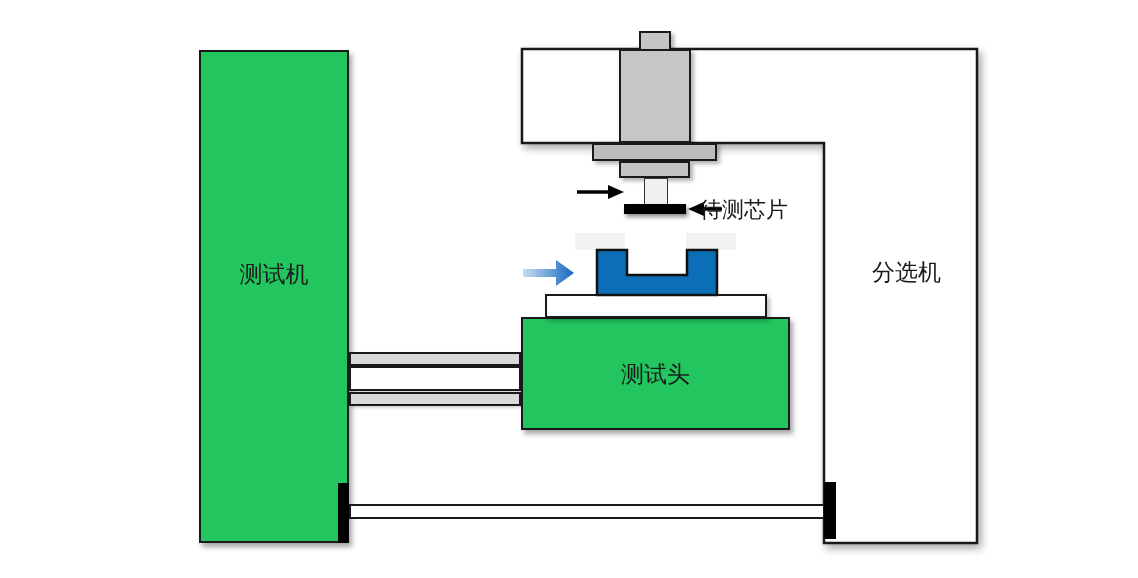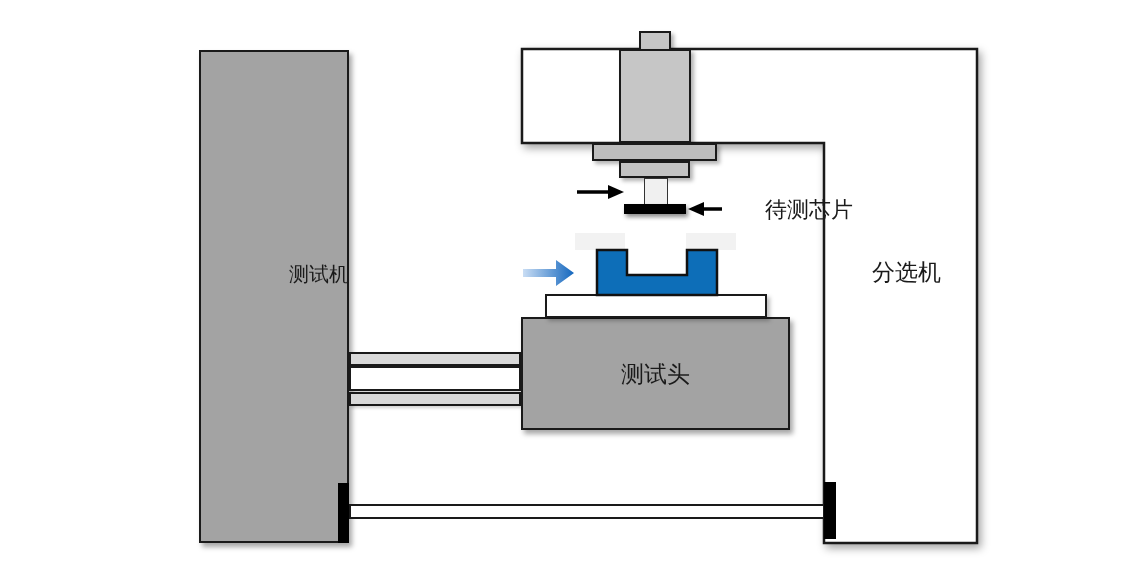--- a/index.html
+++ b/index.html
@@ -5,21 +5,21 @@
   html,body{margin:0;padding:0;background:#ffffff;}
   #canvas{
     position:relative;
     width:1138px;height:578px;
     background:#ffffff;
     font-family:"Liberation Sans", sans-serif;
     overflow:hidden;
   }
   .abs{position:absolute;box-sizing:border-box;}
   .box{
-    background:#a3a3a3;
+    background:#22c55e;
     border:2.5px solid #1a1a1a;
     box-shadow:3px 4px 5px rgba(0,0,0,0.35);
   }
   .label{
     color:#1a1a1a;
     font-size:22px;
     line-height:24px;
     white-space:nowrap;
   }
   .label-blue{
@@ -93,22 +93,22 @@
     </g>
 
     <g>
       <line x1="722" y1="209" x2="702" y2="209" stroke="#000" stroke-width="3.5"></line>
       <polygon points="704,202 688,209 704,216" fill="#000"></polygon>
     </g>
 
     <polygon points="523,269 556,269 556,260 574,273 556,286 556,277 523,277" fill="url(#blueArrowGrad)"></polygon>
   </svg>
 
-  <div class="abs label" style="left:199px;top:262px;width:150px;text-align:right;font-size:20px;z-index:7;">测试机</div>
+  <div class="abs label" style="left:199px;top:262px;width:150px;text-align:center;font-size:23px;z-index:7;">测试机</div>
 
   <div class="abs label" style="left:824px;top:260px;width:165px;text-align:center;font-size:23px;z-index:7;">分选机</div>
 
 
-  <div class="abs label" style="left:765px;top:198px;font-size:22px;z-index:7;">待测芯片</div>
+  <div class="abs label" style="left:700px;top:198px;font-size:22px;z-index:7;">待测芯片</div>
 
 
 
 </div>
 
 </body></html>

